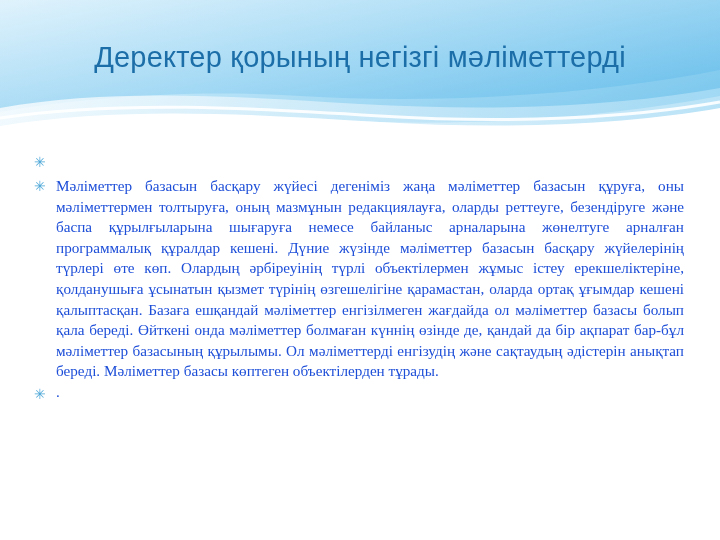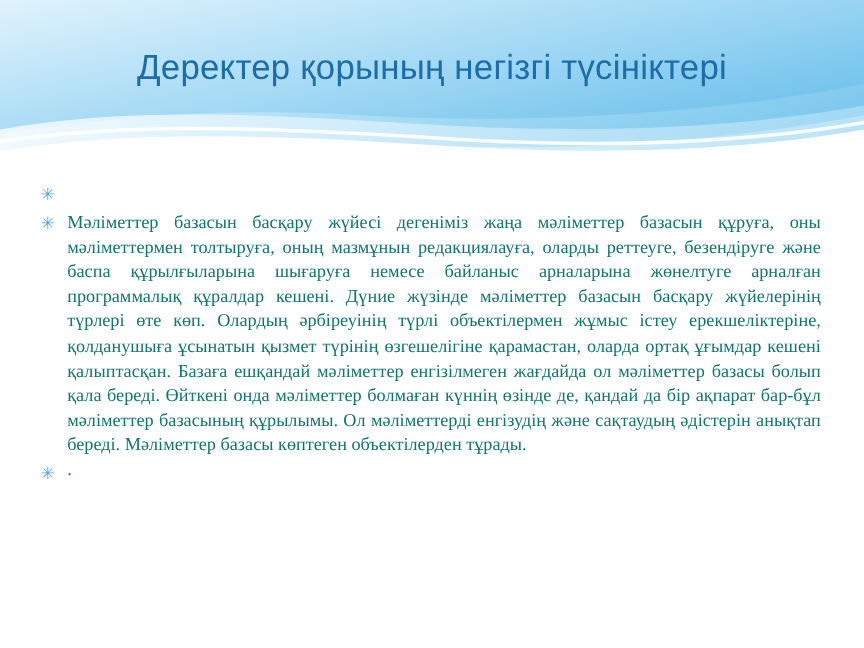--- a/index.html
+++ b/index.html
@@ -63,21 +63,21 @@
     font-size: 14px;
     line-height: 19px;
     padding-top: 1px;
     text-align: left;
   }
   .bullet-text {
     flex: 1 1 auto;
     font-family: "Liberation Serif", serif;
     font-size: 15.2px;
     line-height: 20.6px;
-    color: #0f766e;
+    color: #1d4ed8;
     text-align: justify;
     text-justify: inter-word;
     hyphens: none;
   }
   .row-empty .bullet-text {
     min-height: 14px;
   }
   .row-spacer-1 { margin-top: 4px; }
   .row-spacer-2 { margin-top: 2px; }
   .row-dot .bullet-text {
@@ -109,21 +109,21 @@
       </defs>
       <rect x="0" y="0" width="720" height="152" fill="#ffffff"></rect>
       <path d="M0,0 L720,0 L720,96 C600,118 470,128 330,120 C200,113 90,126 0,142 Z" fill="url(#g1)"></path>
       <path d="M0,0 L720,0 L720,70 C590,96 430,104 300,96 C190,89 80,98 0,112 Z" fill="url(#g2)" opacity="0.55"></path>
       <path d="M0,108 C110,88 230,96 360,104 C500,112 620,106 720,88 L720,122 C610,140 480,146 340,138 C210,131 100,136 0,150 Z" fill="url(#g3)" opacity="0.9"></path>
       <path d="M0,126 C120,106 250,114 380,122 C510,130 630,124 720,108 L720,152 L0,152 Z" fill="#ffffff"></path>
       <path d="M0,118 C120,100 250,108 380,116 C510,124 630,118 720,102" fill="none" stroke="#ffffff" stroke-width="3" opacity="0.9"></path>
     </svg>
   </div>
 
-  <div class="slide-title">Деректер қорының негізгі түсініктері</div>
+  <div class="slide-title">Деректер қорының негізгі мәліметтерді</div>
 
   <div class="body-area">
 
     <div class="bullet-row row-empty">
       <div class="bullet-mark">✳</div>
       <div class="bullet-text"></div>
     </div>
 
     <div class="bullet-row row-spacer-1">
       <div class="bullet-mark">✳</div>

